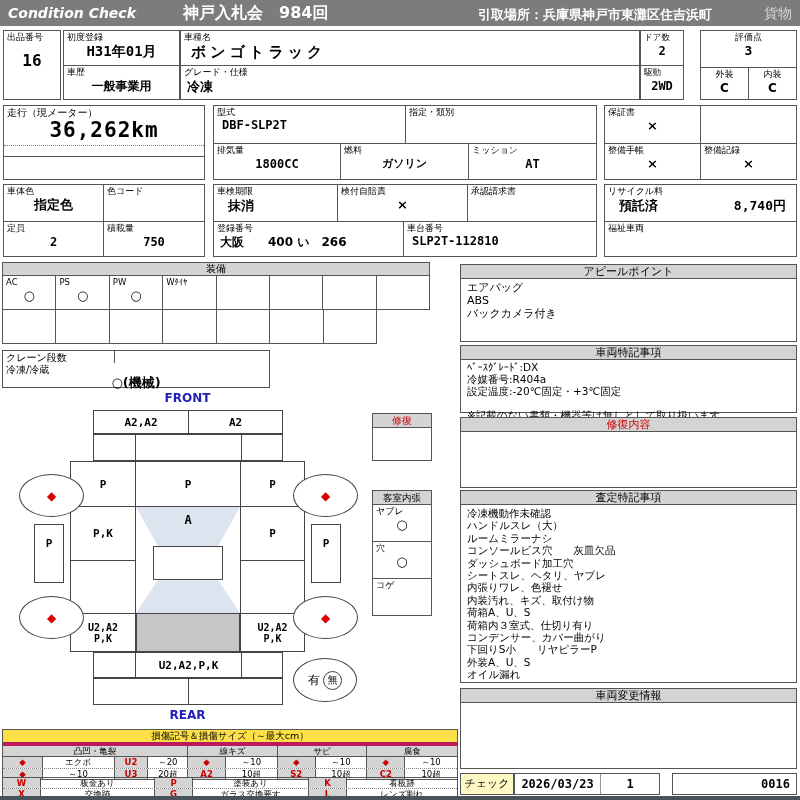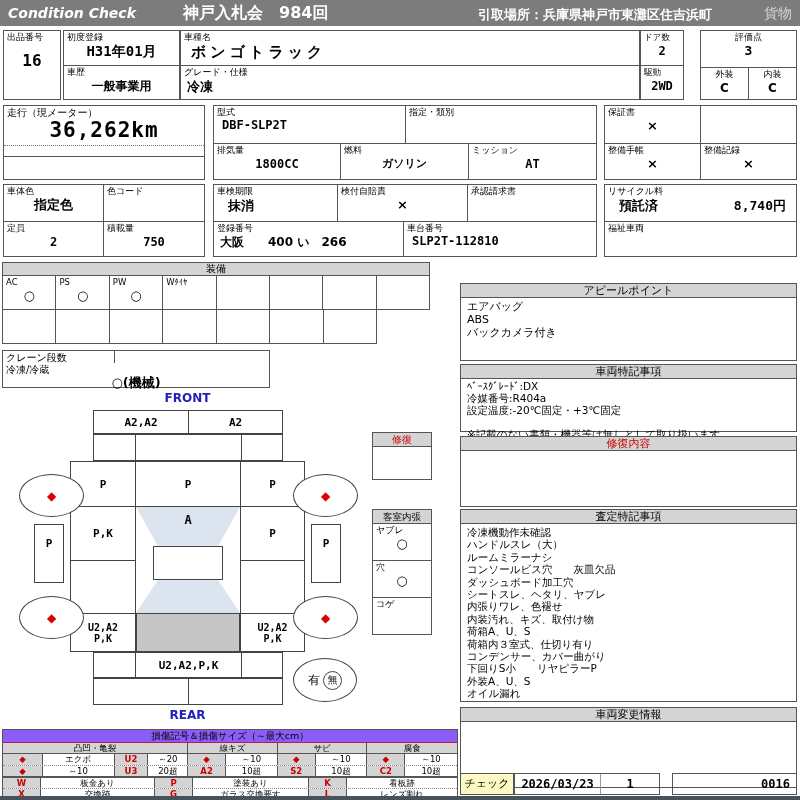--- a/index.html
+++ b/index.html
@@ -4,21 +4,21 @@
 <style>
   html,body{margin:0;padding:0;background:#e8e8e8;}
   .page{position:relative;width:800px;height:800px;background:#ffffff;overflow:hidden;
         font-family:"DejaVu Sans",sans-serif;color:#000;font-size:11px;}
   .abs{position:absolute;}
   .cell{position:absolute;border:1px solid #555;background:#fff;box-sizing:border-box;}
   .lbl{font-size:9px;line-height:11px;padding:1px 3px 0 3px;text-align:left;white-space:nowrap;}
   .cval{text-align:center;font-weight:bold;font-size:13px;line-height:16px;}
   .mono{font-family:"DejaVu Sans Mono",monospace;}
   .hdrbar{position:absolute;left:0;top:0;width:800px;height:26px;background:#7c7c7c;color:#fff;}
-  .panel{position:absolute;border:1px solid #555;background:#fff;box-sizing:border-box;margin-top:19px;}
+  .panel{position:absolute;border:1px solid #555;background:#fff;box-sizing:border-box;}
   .panel-hdr{background:#d4d4d4;border-bottom:1px solid #555;text-align:center;
              font-size:11px;line-height:13px;height:14px;box-sizing:border-box;}
   .panel-body{padding:2px 6px;font-size:11px;line-height:13px;}
   .red{color:#cc0000;}
   .blue{color:#2222bb;}
   .flex{display:flex;}
   .bb{border-bottom:1px solid #555;}
   .br{border-right:1px solid #555;}
   .bx{box-sizing:border-box;}
   .shade{background:#dce4f0;}
@@ -398,21 +398,21 @@
   <div class="abs" style="left:460px;top:773px;width:54px;height:22px;background:#fef9c3;border:1px solid #555;box-sizing:border-box;
        text-align:center;font-size:11px;line-height:20px;">チェック</div>
   <div class="abs flex" style="left:514px;top:773px;width:146px;height:22px;border:1px solid #555;box-sizing:border-box;">
     <div class="mono" style="width:86px;border-right:1px solid #999;box-sizing:border-box;text-align:center;font-weight:bold;font-size:12px;line-height:20px;">2026/03/23</div>
     <div class="mono" style="flex:1;text-align:center;font-weight:bold;font-size:12px;line-height:20px;">1</div>
   </div>
   <div class="abs mono" style="left:672px;top:773px;width:125px;height:22px;border:1px solid #555;box-sizing:border-box;
        text-align:right;font-weight:bold;font-size:12px;line-height:20px;padding-right:6px;">0016</div>
 
   <div class="abs" style="left:2px;top:729px;width:456px;border:1px solid #555;box-sizing:border-box;">
-    <div style="background:#8b5cf6;border-bottom:1px solid #be185d;text-align:center;font-size:9.5px;line-height:11px;height:12px;">損傷記号＆損傷サイズ（～最大cm）</div>
+    <div style="background:#fde047;border-bottom:4px solid #be185d;text-align:center;font-size:9.5px;line-height:11px;height:12px;">損傷記号＆損傷サイズ（～最大cm）</div>
     <div class="lgrow" style="height:11px;border-bottom:1px solid #555;">
       <div class="lgc" style="width:186px;background:#d4d4d4;">凸凹・亀裂</div>
       <div class="lgc" style="width:90px;background:#d4d4d4;">線キズ</div>
       <div class="lgc" style="width:90px;background:#d4d4d4;">サビ</div>
       <div class="lgc" style="width:90px;background:#d4d4d4;">腐食</div>
     </div>
     <div class="lgrow" style="height:11px;">
       <div class="lgc sym" style="width:40px;">◆</div>
       <div class="lgc" style="width:72px;">エクボ</div>
       <div class="lgc sym" style="width:34px;">U2</div>

